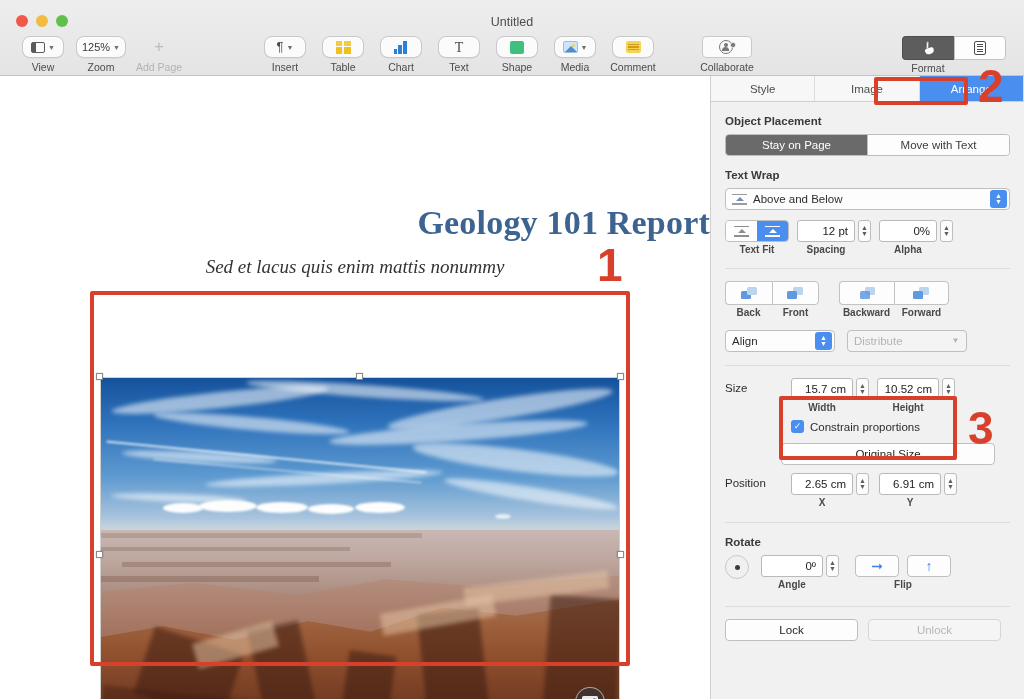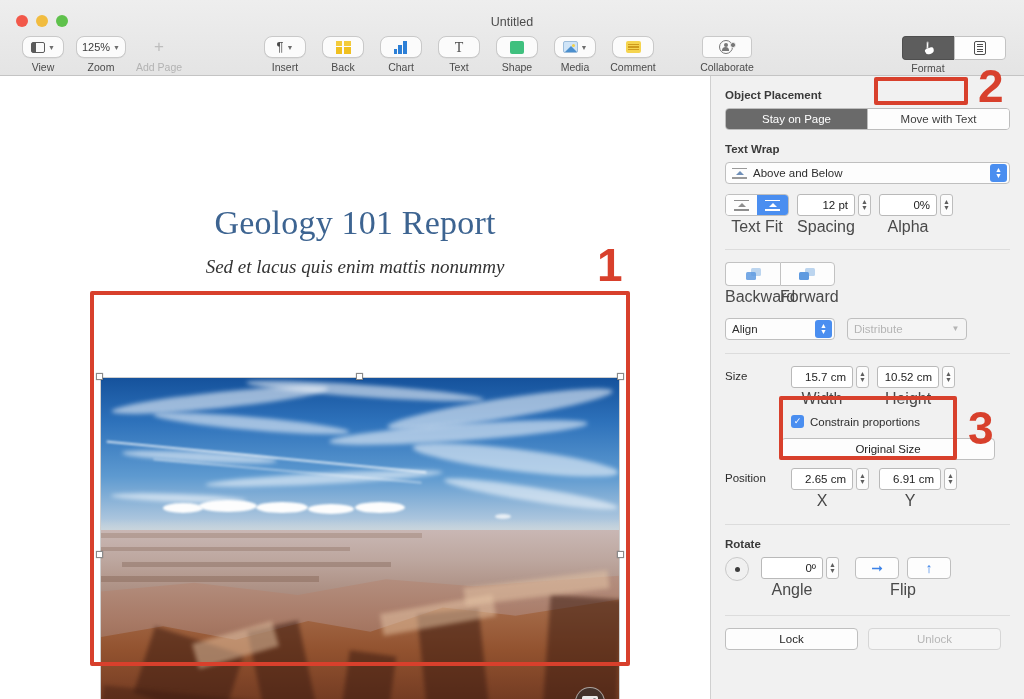--- a/index.html
+++ b/index.html
@@ -97,22 +97,22 @@
   .icon-doc i { display:block; height:1.2px; background:#4d4d4d; }
   .fmt-lbls { position:absolute; top:62px; right:18px; width:104px; display:flex;flex-direction:column; }
   .fmt-lbls span { width:52px; text-align:center; font-size:10.5px; color:#4b4b4b; }
 
   
   #canvas {
     position: absolute; left: 0; top: 76px; width: 710px; height: 623px;
     background: #ffffff;
   }
   #doc-title {
-    position: absolute; left: 0; top: 128px; width: 710px; text-align: center;
-    font-family: "Liberation Serif", serif; font-weight: normal; font-size: 34px;
+    position: absolute; left: 0; top: 128px; width: 710px; text-align: right;
+    font-family: "Liberation Serif", serif; font-weight: bold; font-size: 34px;
     color: #3d6491; letter-spacing: .2px;
   }
   #doc-subtitle {
     position: absolute; left: 0; top: 180px; width: 710px; text-align: center;
     font-family: "Liberation Serif", serif; font-style: italic; font-size: 19px;
     color: #333333;
   }
 
   
   #photo-wrap { position: absolute; left: 100px; top: 301px; width: 520px; height: 355px; }
@@ -216,21 +216,21 @@
   .stepper { display:flex; align-items:center; }
   .numfield {
     height:22px; background:#ffffff; border:1px solid #b9b9b9; border-radius:3px;
     display:flex; align-items:center; justify-content:flex-end; padding-right:6px;
     font-size:11.5px; color:#222;
   }
   .spin {
     width:13px; height:22px; margin-left:3px; border:1px solid #bdbdbd; border-radius:3px; background:#fcfcfc;
     display:flex; flex-direction:column; align-items:center; justify-content:center; line-height:6px; font-size:7px; color:#5d5d5d;
   }
-  .sublbl { font-size:16px; color:#494949; text-align:center; margin-top:2px; }
+  .sublbl { font-size:10px; color:#494949; text-align:center; margin-top:2px;font-weight:bold; }
 
   .orderbtns { display:flex; }
   .obtn { width:47px; height:24px; background:#fdfdfd; border:1px solid #c2c2c2; display:flex; align-items:center; justify-content:center; }
   .obtn.l { border-radius:4px 0 0 4px; border-right:none; }
   .obtn.r { border-radius:0 4px 4px 0; }
   .layer { position:relative; width:17px; height:13px; }
   .layer .b { position:absolute; width:10px; height:8px; border-radius:1.5px; }
   .layer .back { left:0; top:0; background:#bcd5ef; }
   .layer .front { left:5px; top:4px; background:#5e9ae0; }
 
@@ -297,21 +297,21 @@
       </div>
       <div class="tb-item">
         <div class="tb-btn">
             <span class="icon-table">
               <i class="hdr"></i>
               <i class="hdr"></i>
               <i></i>
               <i></i>
             </span>
           </div>
-        <div class="tb-lbl">Back</div>
+        <div class="tb-lbl">Table</div>
       </div>
       <div class="tb-item">
         <div class="tb-btn">
             <span class="icon-chart">
               <i style="height:5px"></i>
               <i style="height:9px"></i>
               <i style="height:13px"></i>
             </span>
           </div>
         <div class="tb-lbl">Chart</div>
@@ -444,20 +444,25 @@
       <div class="handle" style="left:256px; top:-4px;"></div>
       <div class="handle" style="left:517px; top:-4px;"></div>
       <div class="handle" style="left:-4px;  top:174px;"></div>
       <div class="handle" style="left:517px; top:174px;"></div>
 
     </div>
   </div>
 
   <div id="inspector">
 
+    <div id="insp-tabs">
+      <div class="insp-tab">Style</div>
+      <div class="insp-tab">Image</div>
+      <div class="insp-tab active">Arrange</div>
+    </div>
 
     <div class="sec">
       <div class="sec-title">Object Placement</div>
       <div class="segctl">
         <div class="on">Stay on Page</div>
         <div>Move with Text</div>
       </div>
     </div>
 
     <div class="sec">
@@ -508,20 +513,40 @@
         </div>
       </div>
     </div>
 
     <div class="divider"></div>
 
     <div class="sec" style="margin-top:12px;">
       <div class="row" style="gap:20px;">
         <div>
           <div class="orderbtns">
+            <div class="obtn l">
+                <span class="layer">
+                  <span class="b front" style="left:0;top:4px"></span>
+                  <span class="b back" style="left:6px;top:0"></span>
+                </span>
+              </div>
+            <div class="obtn r">
+                <span class="layer">
+                  <span class="b back" style="left:6px;top:0"></span>
+                  <span class="b front" style="left:0;top:4px"></span>
+                </span>
+              </div>
+          </div>
+          <div style="display:flex">
+            <div class="sublbl" style="width:47px">Back</div>
+            <div class="sublbl" style="width:47px">Front</div>
+          </div>
+        </div>
+        <div>
+          <div class="orderbtns">
             <div class="obtn l" style="width:55px">
                 <span class="layer">
                   <span class="b back" style="left:6px;top:0"></span>
                   <span class="b front" style="left:1px;top:4px;opacity:.85"></span>
                 </span>
               </div>
             <div class="obtn r" style="width:55px">
                 <span class="layer">
                   <span class="b back" style="left:6px;top:0"></span>
                   <span class="b front" style="left:0;top:4px"></span>

